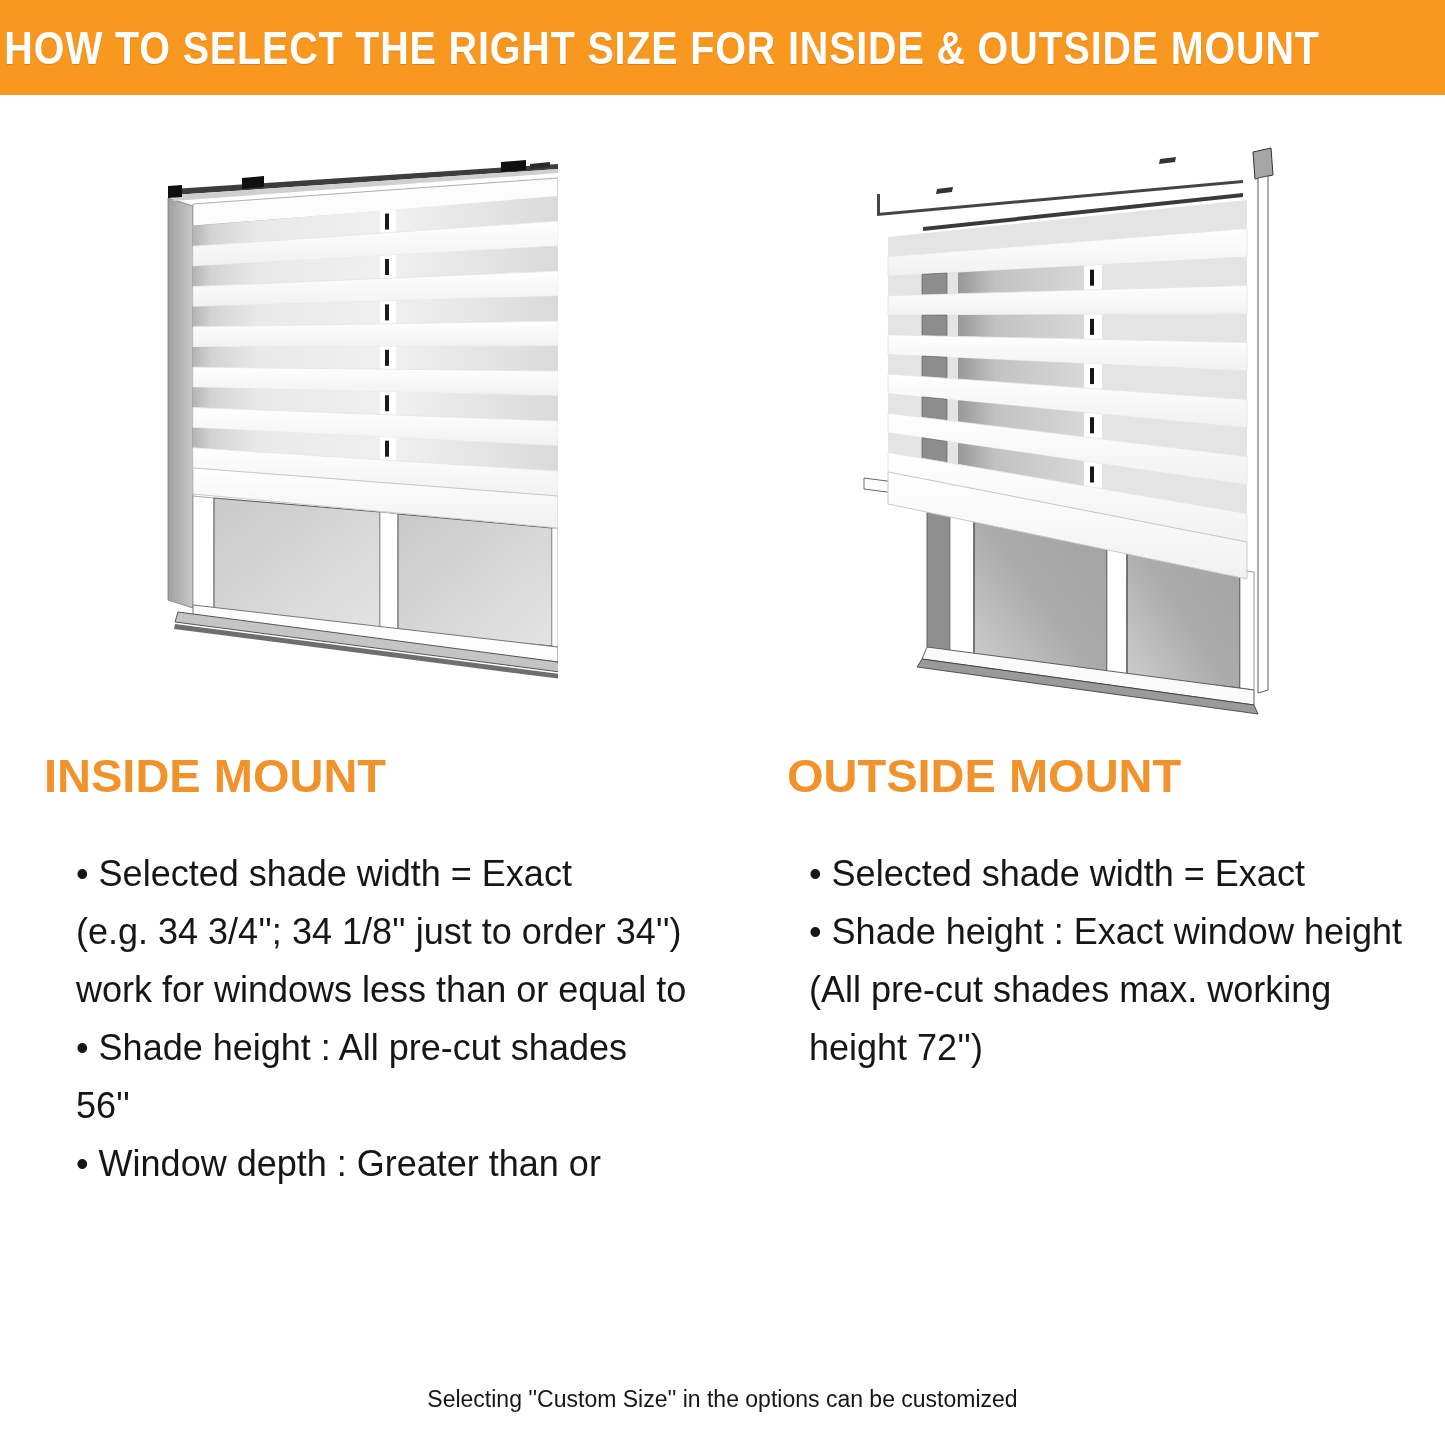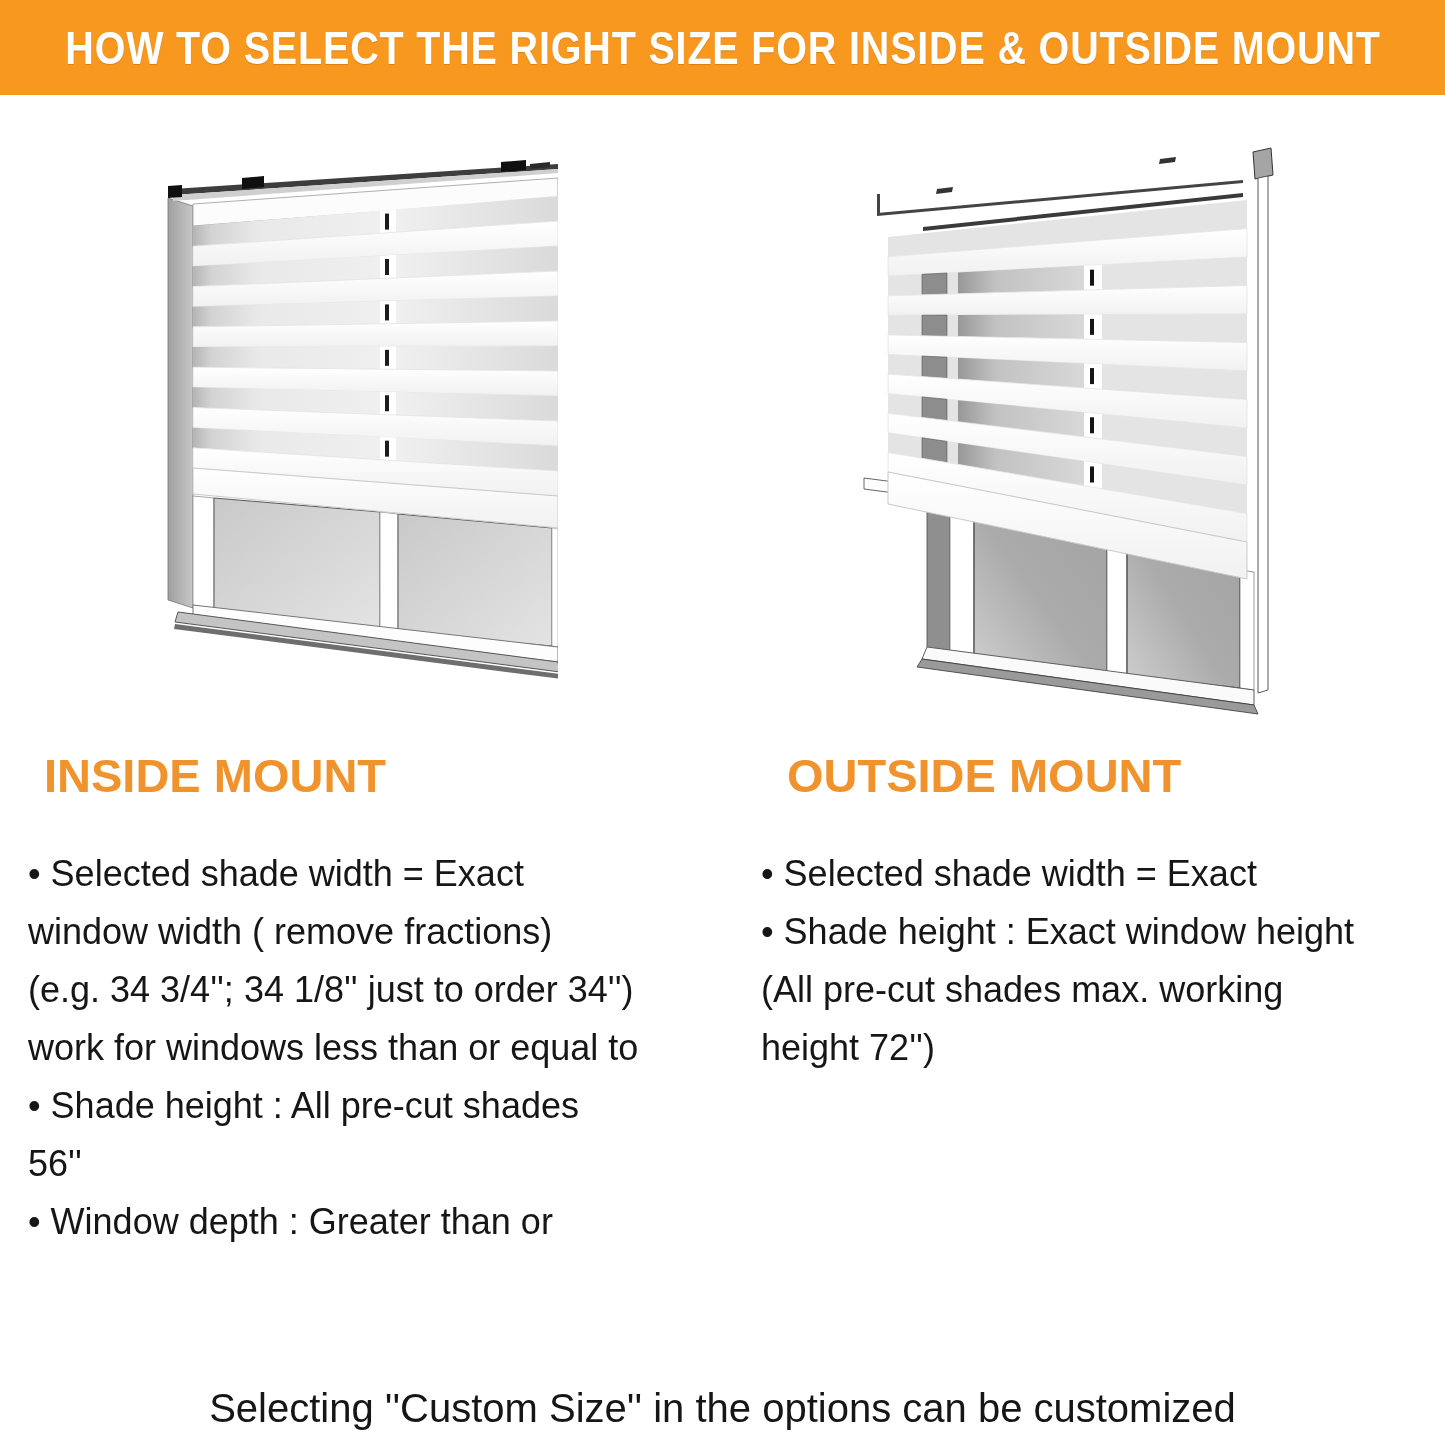--- a/index.html
+++ b/index.html
@@ -1,34 +1,34 @@
 <!DOCTYPE html>
 <html style="--banner-bg: #F8981E; --banner-text: #FFFFFF; --accent: #F0932C; --body-text: #161616;"><head>
 <meta charset="utf-8">
 <style>
   html,body{margin:0;padding:0;background:#ffffff;}
   .page{position:relative;width:1445px;height:1432px;background:#ffffff;overflow:hidden;
         font-family:"Liberation Sans", sans-serif;color:var(--body-text,#161616);}
   .banner{position:absolute;left:0;top:0;width:100%;height:95px;background:var(--banner-bg,#F8981E);
-          display:flex;align-items:center;justify-content:center;}
+          display:flex;align-items:center;justify-content:flex-end;}
   .banner-text{font-size:47px;font-weight:bold;color:var(--banner-text,#fff);letter-spacing:1px;
                white-space:nowrap;transform:scaleX(0.84);transform-origin:center;
                text-shadow:0 1px 1px rgba(120,60,0,0.25);}
   .fig{position:absolute;}
   .fig-inside{left:158px;top:156px;width:400px;height:525px;}
   .fig-outside{left:862px;top:142px;width:420px;height:575px;}
   .heading{position:absolute;font-size:47px;font-weight:bold;color:var(--accent,#F0932C);
            letter-spacing:0px;white-space:nowrap;}
   .heading-inside{left:44px;top:748px;}
   .heading-outside{left:787px;top:748px;}
   .col{position:absolute;top:845px;}
   .col-inside{left:28px;width:710px;}
   .col-outside{left:761px;width:680px;}
-  .body-line{font-size:36px;line-height:58px;white-space:nowrap;}
-  .footnote{position:absolute;left:0;top:1386px;width:100%;text-align:center;font-size:40px;}
+  .body-line{font-size:36px;line-height:58px;white-space:nowrap;margin-left:48px;}
+  .footnote{position:absolute;left:0;top:1386px;width:100%;text-align:center;font-size:23px;}
   svg{display:block;}
 </style>
 </head>
 <body>
 
 <div class="page">
 
   <div class="banner">
     <div class="banner-text">HOW TO SELECT THE RIGHT SIZE FOR INSIDE &amp; OUTSIDE MOUNT</div>
   </div>
@@ -185,21 +185,20 @@
       <polygon points="396,36 406,34 406,548 396,551" fill="#ffffff" stroke="#585858" stroke-width="1"></polygon>
       <polygon points="61,85 381,51 381,55 61,89" fill="#3a3a3a"></polygon>
     </svg>
   </div>
 
   <div class="heading heading-outside">OUTSIDE MOUNT</div>
   <div class="heading heading-inside">INSIDE MOUNT</div>
 
   <div class="col col-inside">
     <div class="body-line">• Selected shade width = Exact</div>
-    <div class="body-line">window width ( remove fractions)</div>
     <div class="body-line">(e.g. 34 3/4''; 34 1/8'' just to order 34'')</div>
     <div class="body-line">work for windows less than or equal to</div>
     <div class="body-line">• Shade height : All pre-cut shades</div>
     <div class="body-line">56''</div>
     <div class="body-line">• Window depth : Greater than or</div>
   </div>
 
   <div class="col col-outside">
     <div class="body-line">• Selected shade width = Exact</div>
     <div class="body-line">• Shade height : Exact window height</div>

